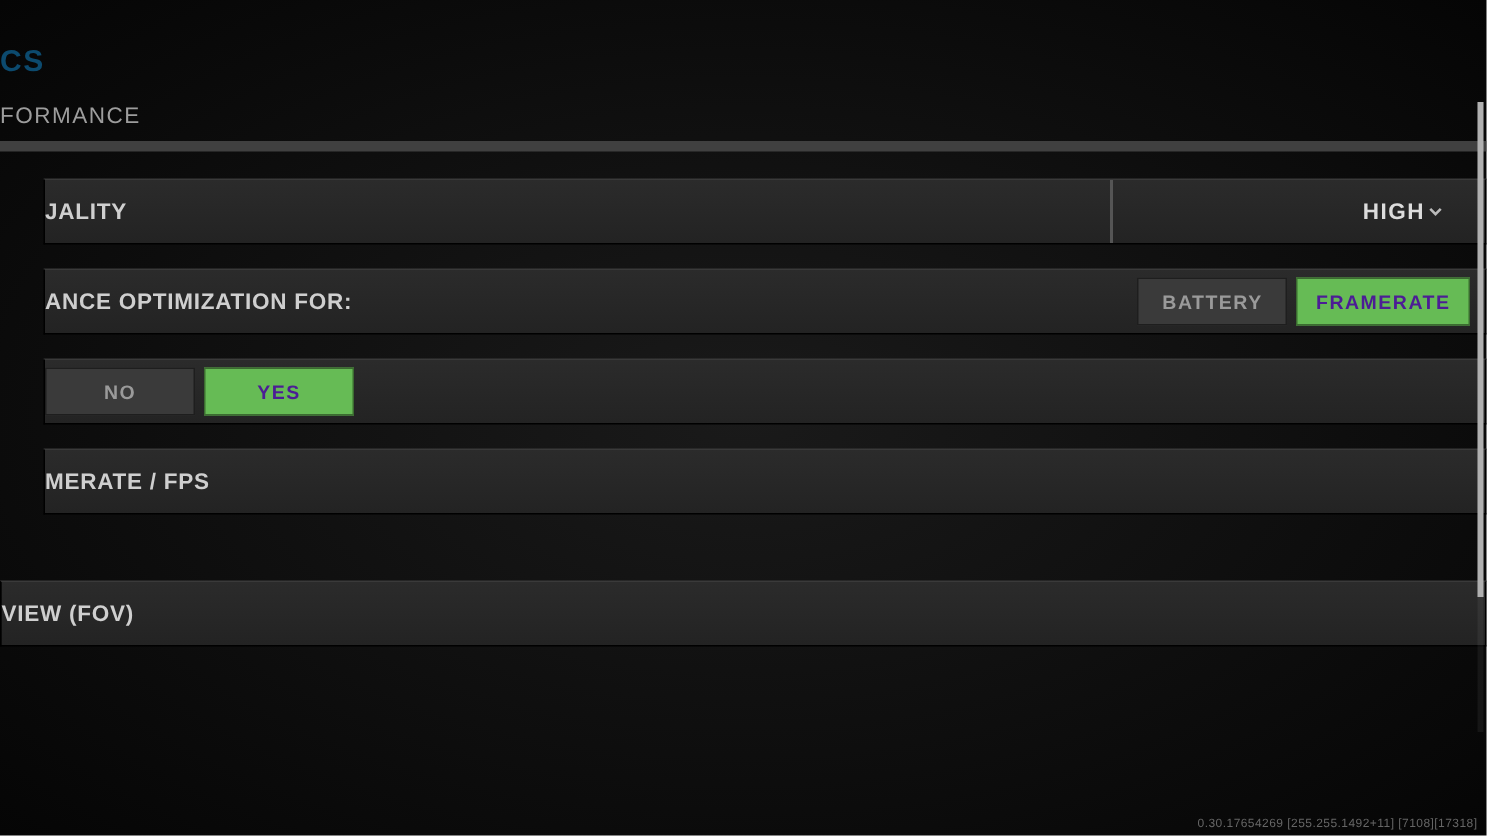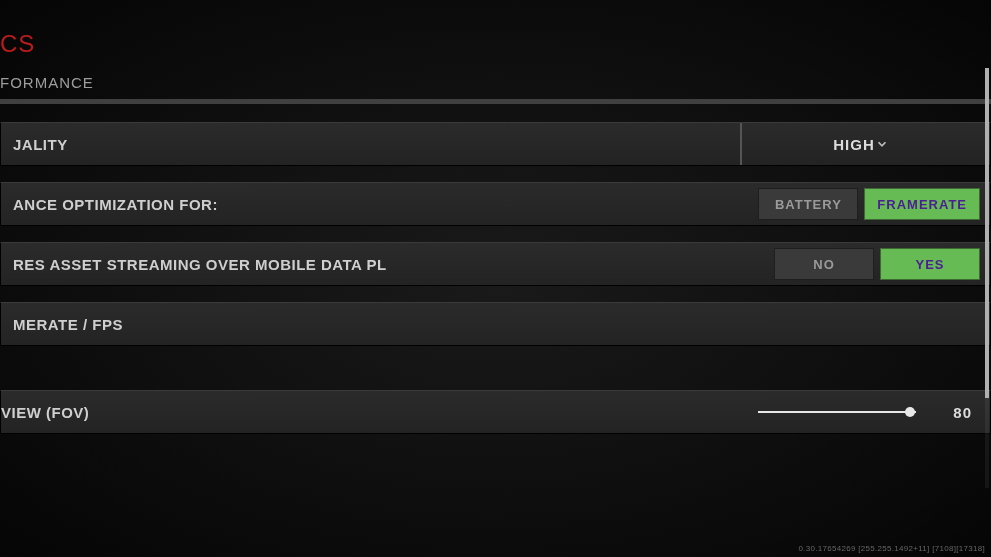--- a/index.html
+++ b/index.html
@@ -7,69 +7,70 @@
     width: 991px;
     height: 557px;
     background: #0a0a0a;
     background: radial-gradient(ellipse at center, #1a1a1a 0%, #050505 100%);
     font-family: Arial, Helvetica, sans-serif;
     color: #ccc;
     overflow: hidden;
     position: relative;
   }
   .page-title {
-    font-size: 24px;
-    font-weight: normal;
-    color: #b91c1c;
+    font-size: 20px;
+    font-weight: bold;
+    color: #0c4a6e;
     letter-spacing: 1px;
     padding: 30px 0 14px 0;
   }
   .section-label {
     font-size: 15px;
     color: #9d9d9d;
     letter-spacing: 1px;
     padding: 2px 0 8px 0;
-    border-bottom: 5px solid #404040;
+    border-bottom: 7px solid #404040;
   }
   .rows {
     display: flex;
     flex-direction: column;
     gap: 16px;
     padding-top: 18px;
   }
   .row {
     height: 44px;
     background: linear-gradient(180deg, #2b2b2b 0%, #232323 100%);
     border: 1px solid #000;
     border-top-color: #3a3a3a;
     display: flex;
     align-items: center;
     justify-content: space-between;
-    padding: 0 10px 0 12px;
+    padding: 0 10px 0 0;
+    margin-left: 29px;
   }
   .row-label {
     font-size: 15px;
     color: #cfcfcf;
     letter-spacing: 0.5px;
     font-weight: bold;
     white-space: nowrap;
   }
   .row-right {
     display: flex;
     align-items: center;
     gap: 0;
     height: 100%;
   }
   .dropdown {
     width: 240px;
     height: 100%;
     border-left: 2px solid #555;
     display: flex;
     align-items: center;
-    justify-content: center;
+    justify-content: flex-end;
     padding: 0 16px;
     cursor: pointer;
   }
   .dropdown-value {
     font-size: 15px;
     font-weight: bold;
     color: #dcdcdc;
     letter-spacing: 1px;
   }
   .chevron {
@@ -205,42 +206,35 @@
     <span class="row-label">ANCE OPTIMIZATION FOR:</span>
     <div class="row-right">
       <div class="toggle-group">
         <div class="tg-btn">BATTERY</div>
         <div class="tg-btn active">FRAMERATE</div>
       </div>
     </div>
   </div>
 
   <div class="row">
-    <span class="row-label">RES ASSET STREAMING OVER MOBILE DATA PL</span>
     <div class="row-right">
       <div class="toggle-group">
         <div class="tg-btn">NO</div>
         <div class="tg-btn active">YES</div>
       </div>
     </div>
   </div>
 
   <div class="row">
     <span class="row-label">MERATE / FPS</span>
   </div>
 
 
   <div class="slider-row">
     <span class="row-label">VIEW (FOV)</span>
-    <div class="slider-wrap">
-      <div class="slider">
-        <div class="slider-thumb" id="fov-thumb" style="left: 96%;"></div>
-      </div>
-      <span class="slider-value">80</span>
-    </div>
   </div>
 
 </div>
 
 <div class="scrollbar">
   <div class="scrollbar-thumb"></div>
 </div>
 
 <div class="debug">0.30.17654269 [255.255.1492+11] [7108][17318]</div>
 

